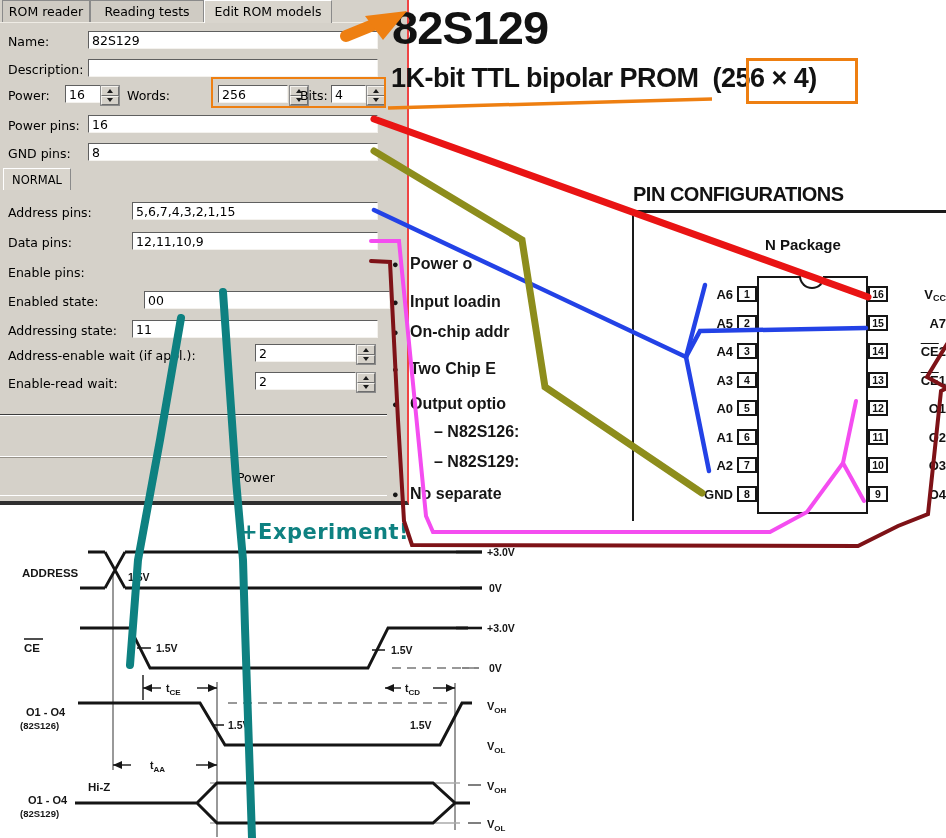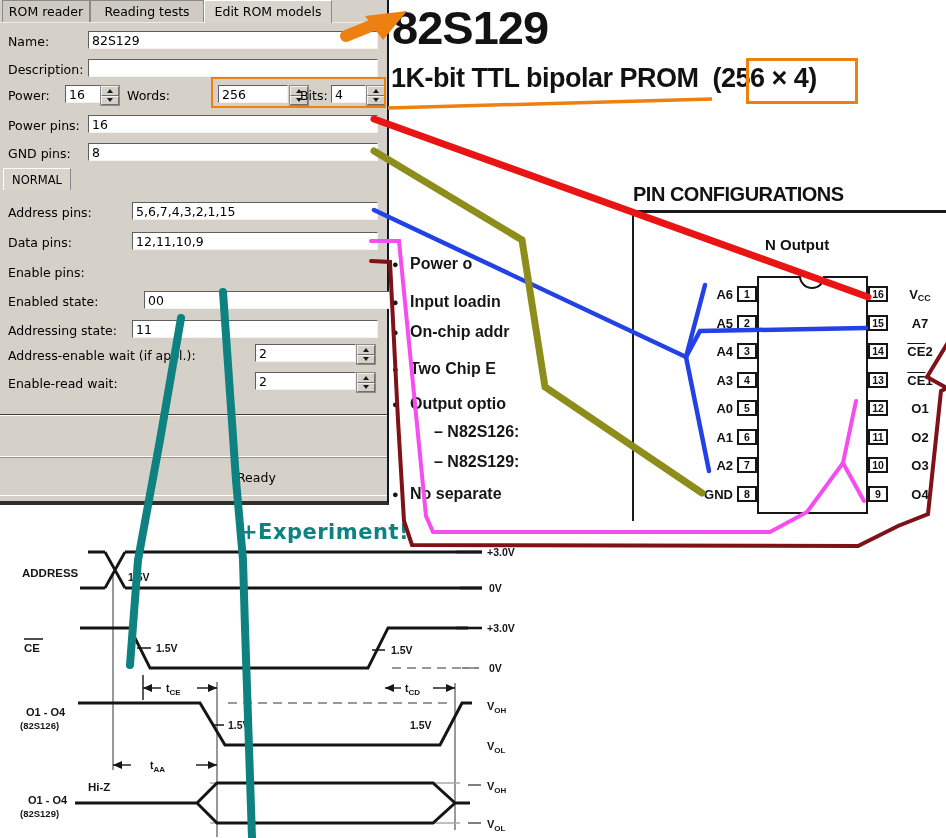--- a/index.html
+++ b/index.html
@@ -1,21 +1,21 @@
 <!DOCTYPE html>
 <html style="--orange: #ee7f11; --red: #e91414; --blue: #2342e6; --olive: #8d8d1c; --magenta: #f44df0; --dark_red: #7e1217; --teal: #0e8181;"><head>
 <meta charset="utf-8">
 <style>
   html,body{margin:0;padding:0;background:#fff;}
   #screen{position:relative;width:946px;height:838px;background:#ffffff;overflow:hidden;
           font-family:"DejaVu Sans","Liberation Sans",sans-serif;}
   .abs{position:absolute;}
   
   #panel{position:absolute;left:0;top:0;width:387px;height:501px;background:#d5d1c9;
-         border-right:2px solid #0f172a;border-bottom:4px solid #2f2f2f;}
+         border-right:2px solid #ef4444;border-bottom:4px solid #2f2f2f;padding-left:20px;}
   .tab{position:absolute;top:0;height:18px;background:#cfcbc3;border:1px solid #8a8a8a;border-bottom:none;
        font-size:12.5px;color:#000;text-align:center;padding-top:3px;}
   .tab.active{background:#d9d5cd;border-top-color:#ffffff;border-left-color:#ffffff;height:19px;z-index:2;}
   #tabbar-base{position:absolute;left:0;top:22px;width:387px;height:1px;background:#efece5;}
   .lbl{position:absolute;font-size:12.5px;color:#000;white-space:nowrap;}
   .field{position:absolute;background:#fff;border:1.5px solid;border-color:#5f5f5f #f4f2ee #f4f2ee #5f5f5f;
          font-family:"DejaVu Sans",sans-serif;font-size:12.5px;color:#000;padding:0 3px;margin:0;}
   input.field{outline:none;}
   .spin{position:absolute;width:18px;background:#d5d1c9;border:1px solid #8a8a8a;}
   .sbtn{position:relative;width:100%;height:50%;background:#d5d1c9;border:1px solid;
@@ -37,21 +37,21 @@
   #pin-left-border{left:632px;top:210px;width:2px;height:311px;background:#1a1a1a;}
   #npackage{left:765px;top:236px;font-size:15px;}
   #chip-body{left:757px;top:276px;width:111px;height:238px;border:2.5px solid #161616;background:#fff;box-sizing:border-box;}
   #chip-notch{left:799px;top:276px;width:26px;height:13px;background:#fff;border:2.5px solid #161616;border-top:none;
               border-radius:0 0 26px 26px;box-sizing:border-box;}
   .pinbox{position:absolute;width:20px;height:16px;border:2px solid #161616;background:#fff;box-sizing:border-box;
           font-size:10.5px;font-weight:bold;text-align:center;line-height:13px;color:#121212;
           font-family:"Liberation Sans",sans-serif;}
   .pinlbl{position:absolute;font-size:13px;font-weight:bold;color:#121212;font-family:"Liberation Sans",sans-serif;white-space:nowrap;}
   .pinlbl.l{left:680px;width:53px;text-align:right;}
-  .pinlbl.r{left:894px;width:52px;text-align:center;}
+  .pinlbl.r{left:894px;width:52px;text-align:right;}
   .ovl{text-decoration:overline;}
   sub.pc{font-size:9px;vertical-align:-2px;font-weight:bold;}
   
   #bullets{left:392px;top:246px;width:239px;height:268px;overflow:hidden;}
   .bullet{position:absolute;left:0;font-family:"Liberation Sans",sans-serif;font-weight:bold;
           font-size:16px;color:#161616;white-space:nowrap;}
   .bullet .dot{display:inline-block;width:18px;font-size:11px;vertical-align:1px;}
   .bullet.sub{left:42px;}
   
   #experiment{left:240px;top:520px;font-size:21px;font-weight:bold;color:var(--teal,#0e8181);
@@ -134,33 +134,33 @@
     <div class="spin" style="left:356px;top:372px;height:19px">
         <div class="sbtn up"></div>
         <div class="sbtn dn"></div>
       </div>
 
     <div class="sep" style="top:414px;background:#3c3c3c"></div>
     <div class="sep" style="top:415px;background:#ffffff"></div>
     <div class="sep" style="top:456px;background:#ffffff"></div>
     <div class="sep" style="top:457px;background:#979289"></div>
     <div class="sep" style="top:495px;background:#ffffff"></div>
-    <div id="status-ready">Ready</div>
+    <div id="status-ready">Power</div>
   </div>
 
   <div class="abs ds" id="ds-title">82S129</div>
   <div class="abs ds" id="ds-sub">
     <span>1K-bit TTL bipolar PROM</span>
     <span style="margin-left:7px">(256 × 4)</span>
   </div>
 
   <div class="abs ds" id="pin-heading">PIN CONFIGURATIONS</div>
   <div class="abs" id="pin-rule"></div>
   <div class="abs" id="pin-left-border"></div>
-  <div class="abs ds" id="npackage">N Output</div>
+  <div class="abs ds" id="npackage">N Package</div>
 
   <div class="abs" id="chip-body"></div>
   <div class="abs" id="chip-notch"></div>
 
   <div class="pinbox" style="left:737px;top:286px">1</div>
   <div class="pinbox" style="left:737px;top:315px">2</div>
   <div class="pinbox" style="left:737px;top:343px">3</div>
   <div class="pinbox" style="left:737px;top:372px">4</div>
   <div class="pinbox" style="left:737px;top:400px">5</div>
   <div class="pinbox" style="left:737px;top:429px">6</div>

